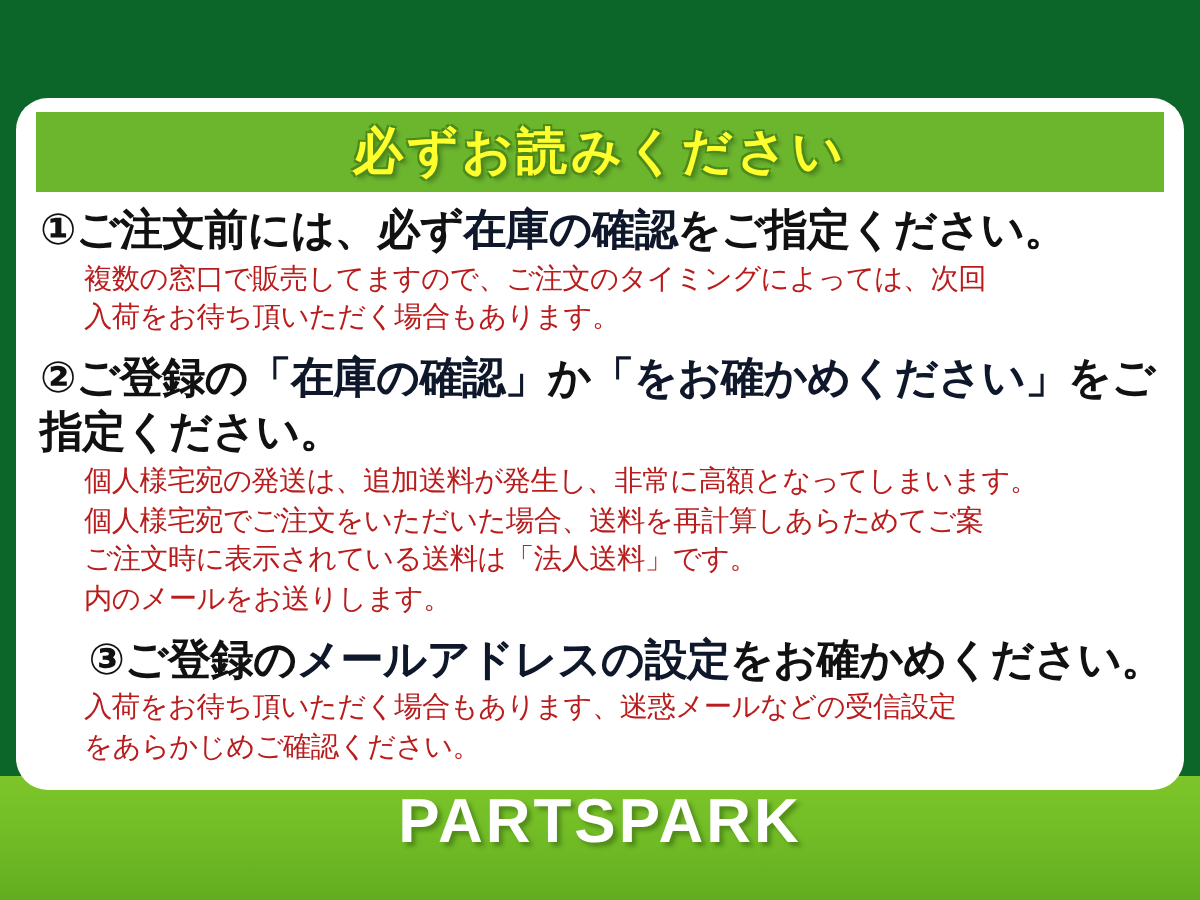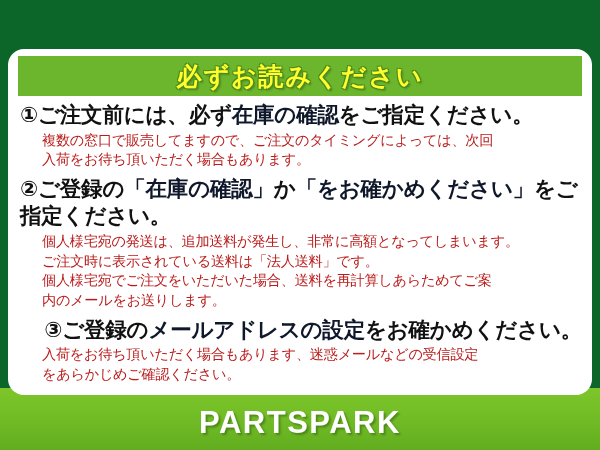--- a/index.html
+++ b/index.html
@@ -111,21 +111,21 @@
 
   .item-2 .item-head { font-size: 21.5px; }
   .item-2 .item-sub  { margin-top: 3px; }
   .item-3 .item-head { font-size: 21.5px; text-align: right; }
 
   
   .brand {
     position: absolute;
     left: 0;
     right: 0;
-    bottom: 0;
+    bottom: 12px;
     height: 55px;
     display: flex;
     align-items: center;
     justify-content: center;
     pointer-events: none;
   }
   .brand-text {
     color: #ffffff;
     font-size: 31px;
     font-weight: bold;
@@ -158,22 +158,22 @@
           <span class="line">入荷をお待ち頂いただく場合もあります。</span>
         </div>
       </div>
 
       <div class="item item-2">
         <div class="item-head wrap">
           <span>②</span><span>ご登録の</span><span class="hl">「在庫の確認」</span><span>か</span><span class="hl">「をお確かめください」</span><span>をご指定ください。</span>
         </div>
         <div class="item-sub">
           <span class="line">個人様宅宛の発送は、追加送料が発生し、非常に高額となってしまいます。</span>
+          <span class="line">個人様宅宛でご注文をいただいた場合、送料を再計算しあらためてご案</span>
           <span class="line">ご注文時に表示されている送料は「法人送料」です。</span>
-          <span class="line">個人様宅宛でご注文をいただいた場合、送料を再計算しあらためてご案</span>
           <span class="line">内のメールをお送りします。</span>
         </div>
       </div>
 
       <div class="item item-3">
         <div class="item-head">
           <span>③</span><span>ご登録の</span><span class="hl">メールアドレスの設定</span><span>をお確かめください。</span>
         </div>
         <div class="item-sub">
           <span class="line">入荷をお待ち頂いただく場合もあります、迷惑メールなどの受信設定</span>

